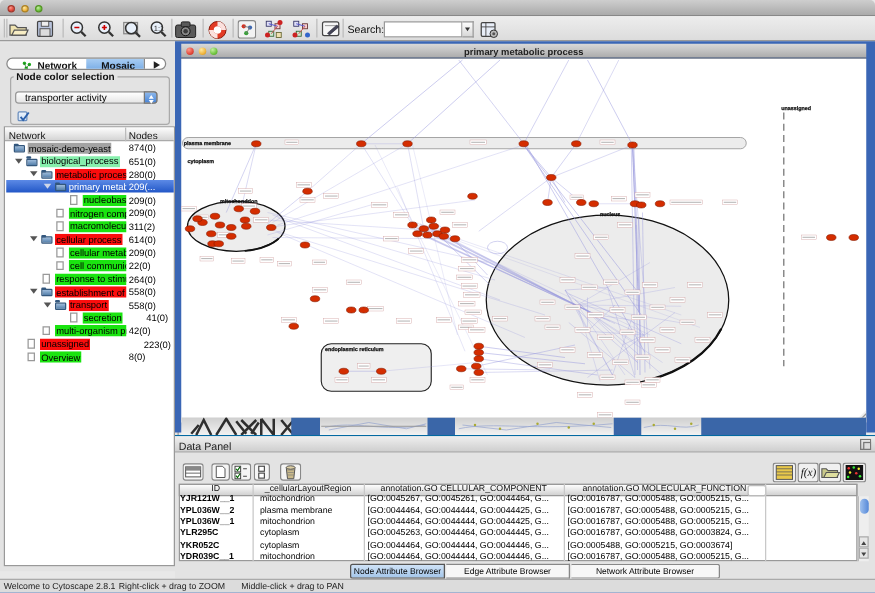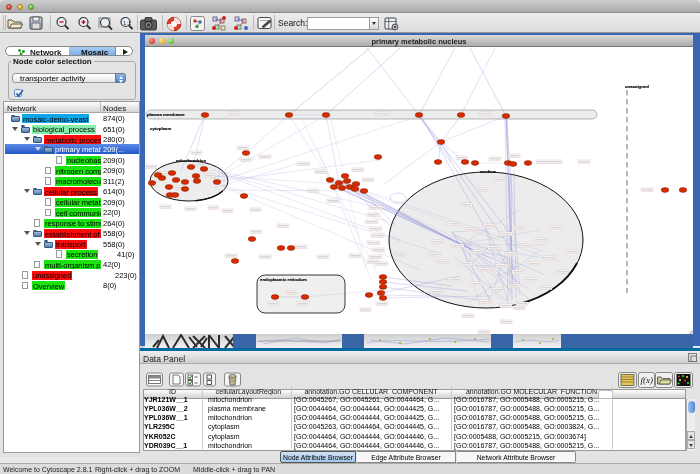--- a/index.html
+++ b/index.html
@@ -152,21 +152,21 @@
     <div class="abs" style="left:0;top:0;width:135px;height:11px;background:linear-gradient(#fdfdfd,#d5d5d5);border-bottom:1px solid #aaa">
       <div class="abs" style="left:3px;top:1.5px;font-size:8px;color:#111">Network</div>
       <div class="abs" style="left:99px;top:1.5px;font-size:8px;color:#111">Nodes</div>
       <div class="abs" style="left:96px;top:0;width:1px;height:11px;background:#bbb"></div>
     </div>
   </div>
 </div>
 
 <div style="position:absolute;left:11px;top:116.1px;width:9px;height:6px;background:linear-gradient(#9dbbdb,#5580ab);border:0.5px solid #33577d;border-radius:1px"></div>
 <div style="position:absolute;left:11px;top:114.9px;width:4px;height:2px;background:#7aa0c6;border:0.5px solid #33577d;border-radius:1px"></div>
-<div style="position:absolute;left:22px;top:114.1px;width:79px;overflow:hidden;white-space:nowrap;font-size:7.5px;line-height:9px"><span style="color:#000;background:#0ea5e9;padding:0.5px 1px">mosaic-demo-yeast</span></div>
+<div style="position:absolute;left:22px;top:114.1px;width:79px;overflow:hidden;white-space:nowrap;font-size:7.5px;line-height:9px"><span style="color:#000;background:#a3a3a3;padding:0.5px 1px">mosaic-demo-yeast</span></div>
 <div style="position:absolute;left:103px;top:114.1px;font-size:7.5px;color:#000;white-space:nowrap">874(0)</div>
 <div style="position:absolute;left:12px;top:126.5px;width:0;height:0;border-left:3.2px solid transparent;border-right:3.2px solid transparent;border-top:4.5px solid #555"></div>
 <div style="position:absolute;left:21px;top:126.5px;width:9px;height:6px;background:linear-gradient(#9dbbdb,#5580ab);border:0.5px solid #33577d;border-radius:1px"></div>
 <div style="position:absolute;left:21px;top:125.3px;width:4px;height:2px;background:#7aa0c6;border:0.5px solid #33577d;border-radius:1px"></div>
 <div style="position:absolute;left:32px;top:124.5px;width:69px;overflow:hidden;white-space:nowrap;font-size:7.5px;line-height:9px"><span style="color:#000;background:#86efac;padding:0.5px 1px">biological_process</span></div>
 <div style="position:absolute;left:103px;top:124.5px;font-size:7.5px;color:#000;white-space:nowrap">651(0)</div>
 <div style="position:absolute;left:24px;top:137.0px;width:0;height:0;border-left:3.2px solid transparent;border-right:3.2px solid transparent;border-top:4.5px solid #555"></div>
 <div style="position:absolute;left:33px;top:137.0px;width:9px;height:6px;background:linear-gradient(#9dbbdb,#5580ab);border:0.5px solid #33577d;border-radius:1px"></div>
 <div style="position:absolute;left:33px;top:135.8px;width:4px;height:2px;background:#7aa0c6;border:0.5px solid #33577d;border-radius:1px"></div>
 <div style="position:absolute;left:44px;top:135.0px;width:57px;overflow:hidden;white-space:nowrap;font-size:7.5px;line-height:9px"><span style="color:#000;background:#fb0d0d;padding:0.5px 1px">metabolic process</span></div>
@@ -221,21 +221,21 @@
 <div style="position:absolute;left:115px;top:270.9px;font-size:7.5px;color:#000;white-space:nowrap">223(0)</div>
 <div style="position:absolute;left:22px;top:281.8px;width:6px;height:7.5px;background:#fff;border:0.6px solid #999"></div>
 <div style="position:absolute;left:32px;top:281.3px;width:69px;overflow:hidden;white-space:nowrap;font-size:7.5px;line-height:9px"><span style="color:#000;background:#1ae410;padding:0.5px 1px">Overview</span></div>
 <div style="position:absolute;left:103px;top:281.3px;font-size:7.5px;color:#000;white-space:nowrap">8(0)</div>
 
 <div class="abs" style="left:140px;top:33px;width:560px;height:313px;background:#3a66b5"></div>
 <div class="abs" style="left:145px;top:35px;width:548px;height:12px;background:linear-gradient(#d9d9d9,#ababab);border-bottom:1px solid #777">
   <div class="abs" style="left:4px;top:2.8px;width:6px;height:6px;border-radius:50%;background:radial-gradient(circle at 35% 30%,#ff9a8a,#e2473a 60%,#b03025)"></div>
   <div class="abs" style="left:13.5px;top:2.8px;width:6px;height:6px;border-radius:50%;background:radial-gradient(circle at 35% 30%,#ffe9a0,#f0b53e 60%,#c58a1d)"></div>
   <div class="abs" style="left:23px;top:2.8px;width:6px;height:6px;border-radius:50%;background:radial-gradient(circle at 35% 30%,#c4f0a0,#6fc440 60%,#4a9422)"></div>
-  <div class="abs" style="left:0;top:2px;width:548px;text-align:center;font-size:7.5px;font-weight:bold;color:#222">primary metabolic nucleus</div>
+  <div class="abs" style="left:0;top:2px;width:548px;text-align:center;font-size:7.5px;font-weight:bold;color:#222">primary metabolic process</div>
 </div>
 <div class="abs" style="left:145px;top:47px;width:548px;height:291px;background:#fff"></div>
 <svg width="548" height="291" viewBox="145 47 548 291" style="position:absolute;left:145px;top:47px">
 <rect x="146" y="110" width="451" height="9" rx="4.5" fill="#ececec" stroke="#999" stroke-width="0.7"></rect>
 <ellipse cx="189" cy="181" rx="39" ry="20" fill="#ededed" stroke="#111" stroke-width="1"></ellipse>
 <path d="M 222.8 191 A 39 20 0 0 1 195.8 200.7" fill="none" stroke="#111" stroke-width="1.5"></path>
 <ellipse cx="486" cy="240" rx="97" ry="68" fill="#ececec" stroke="#111" stroke-width="1"></ellipse>
 <path d="M 577 263 A 97 68 0 0 1 519 304" fill="none" stroke="#111" stroke-width="1.8"></path>
 <rect x="257" y="275" width="88" height="38" rx="8" fill="#efefef" stroke="#222" stroke-width="0.9"></rect>
 <line x1="627" y1="90" x2="627" y2="293" stroke="#8a8a8a" stroke-width="1.2" stroke-dasharray="5.5,3.5"></line>
@@ -637,21 +637,21 @@
     <g stroke="#8899cc" stroke-width="0.6" fill="none" opacity="0.8">
       <path d="M370 8 C 390 3, 400 11, 414 6"></path>
     </g>
     <circle cx="378" cy="6" r="1" fill="#aa3"></circle>
       <circle cx="395" cy="9" r="1" fill="#aa3"></circle>
       <circle cx="408" cy="5" r="1" fill="#aa3"></circle>
     <rect x="416" y="0" width="132" height="14" fill="#3a66a8"></rect>
   </svg>
 </div>
 
-<div class="abs" style="left:140px;top:348px;width:560px;height:115px;background:#e3e3e3;border-top:3px solid #0369a1">
+<div class="abs" style="left:140px;top:348px;width:560px;height:115px;background:#e3e3e3;border-top:1px solid #0369a1">
   <div class="abs" style="left:0;top:0;width:560px;height:13px;background:linear-gradient(#efefef,#cfcfcf);border-bottom:1px solid #aaa">
     <div class="abs" style="left:3px;top:2.5px;font-size:8.5px;color:#222">Data Panel</div>
     <svg class="abs" style="left:548px;top:2px" width="9" height="9">
         <rect x="0.5" y="0.5" width="8" height="8" fill="none" stroke="#777" stroke-width="1"></rect>
         <rect x="3" y="3" width="5.5" height="5.5" fill="#ddd" stroke="#777" stroke-width="1"></rect>
       </svg>
   </div>
 
   <svg class="abs" style="left:6px;top:21px" width="17" height="16">
       <rect x="0.5" y="1" width="16" height="13" rx="2" fill="#f5f5f5" stroke="#888" stroke-width="1"></rect>

